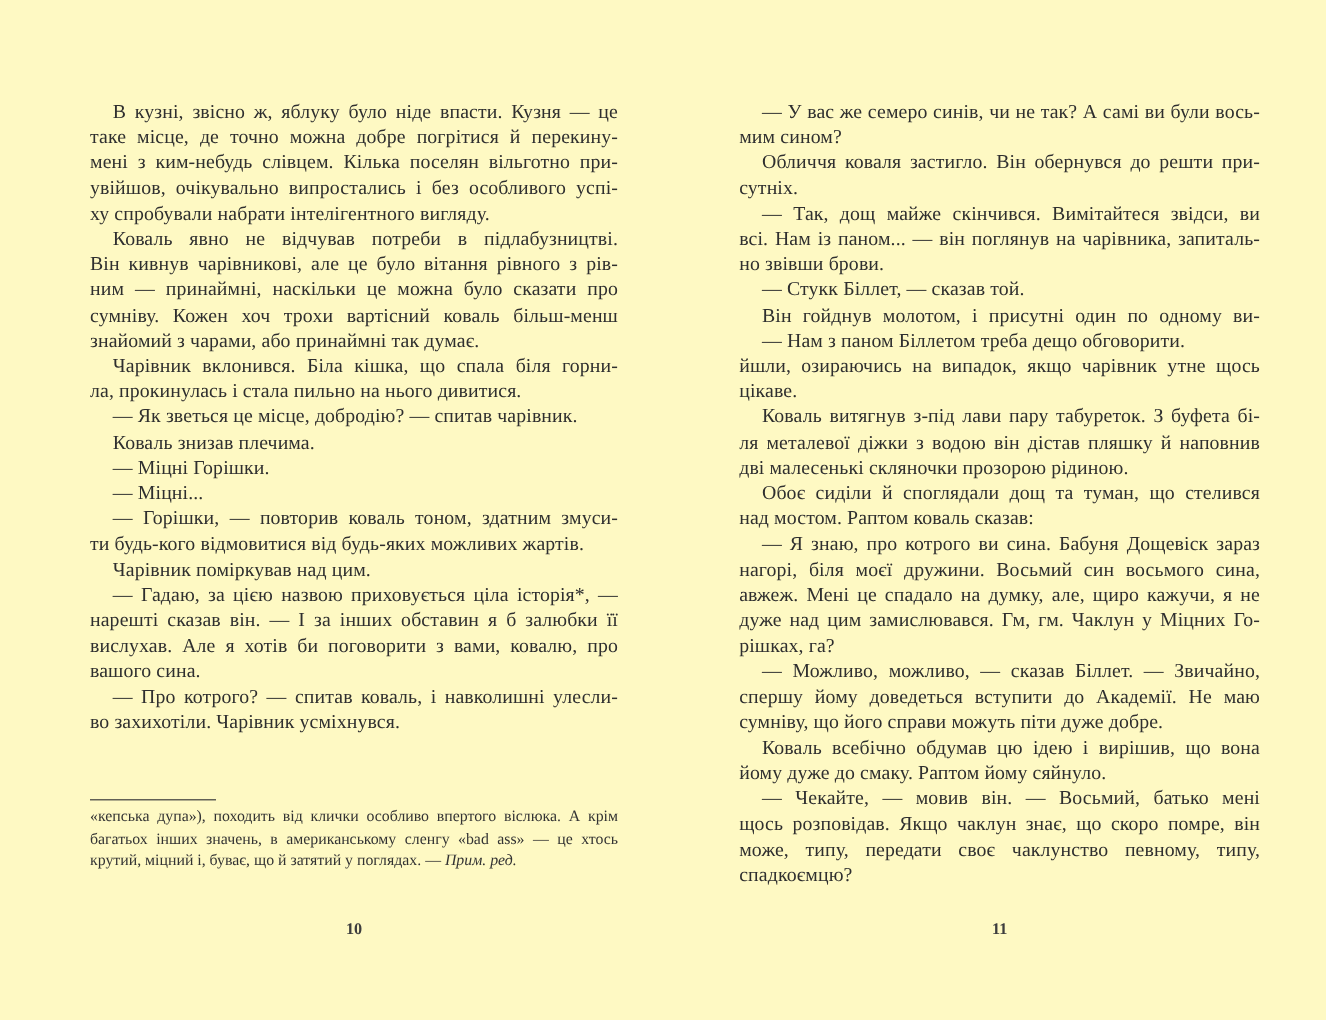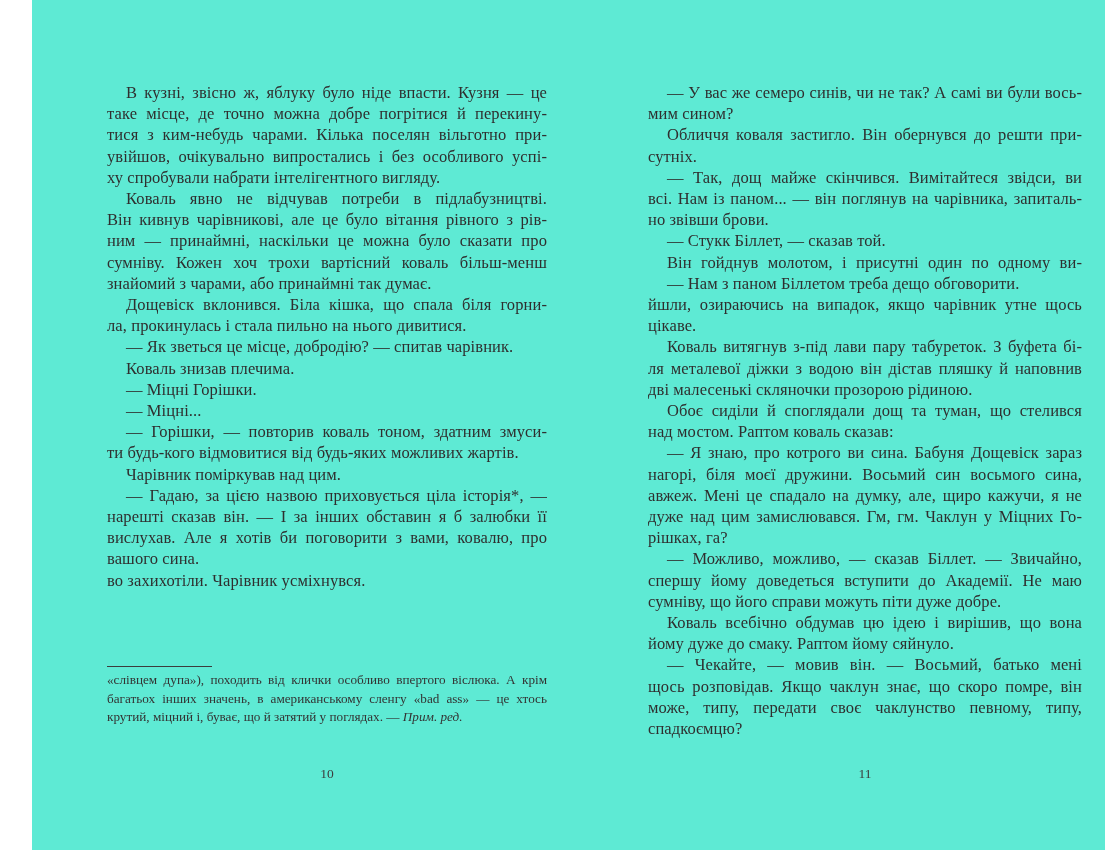--- a/index.html
+++ b/index.html
@@ -11,22 +11,21 @@
     width: 1105px;
     height: 850px;
     overflow: hidden;
     position: relative;
     font-family: "Liberation Serif", "DejaVu Serif", serif;
     color: #2f2f2f;
   }
   .spread {
     position: absolute;
     inset: 0;
-    background: #5eead4;
-    margin-left: 32px;
+    background: #fef9c3;
   }
   .page {
     position: absolute;
     top: 0;
     bottom: 0;
   }
   .page-left  { left: 0;   width: 553px; }
   .page-right { left: 553px; width: 552px; }
 
   .text-column {
@@ -74,61 +73,63 @@
     display: inline-block;
     width: 28px;
   }
 
   .page-number {
     position: absolute;
     top: 766px;
     font-size: 13.5px;
     color: #3d3d3d;
     text-align: center;
+    font-weight: bold;
   }
   .pn-left  { left: 75px; width: 440px; }
   .pn-right { left: 63px; width: 434px; }
 </style>
 </head>
 <body>
 
 <div class="spread">
 
   <div class="page page-left">
     <div class="text-column col-left" id="left-column">
         <div class="line first">В кузні, звісно ж, яблуку було ніде впасти. Кузня — це</div>
         <div class="line">таке місце, де точно можна добре погрітися й перекину-</div>
-        <div class="line">тися з ким-небудь чарами. Кілька поселян вільготно при-</div>
+        <div class="line">мені з ким-небудь слівцем. Кілька поселян вільготно при-</div>
         <div class="line">увійшов, очікувально випростались і без особливого успі-</div>
         <div class="line last">ху спробували набрати інтелігентного вигляду.</div>
         <div class="line first">Коваль явно не відчував потреби в підлабузництві.</div>
         <div class="line">Він кивнув чарівникові, але це було вітання рівного з рів-</div>
         <div class="line">ним — принаймні, наскільки це можна було сказати про</div>
         <div class="line">сумніву. Кожен хоч трохи вартісний коваль більш-менш</div>
         <div class="line last">знайомий з чарами, або принаймні так думає.</div>
-        <div class="line first">Дощевіск вклонився. Біла кішка, що спала біля горни-</div>
+        <div class="line first">Чарівник вклонився. Біла кішка, що спала біля горни-</div>
         <div class="line last">ла, прокинулась і стала пильно на нього дивитися.</div>
         <div class="line first last">— Як зветься це місце, добродію? — спитав чарівник.</div>
         <div class="line first last">Коваль знизав плечима.</div>
         <div class="line first last">— Міцні Горішки.</div>
         <div class="line first last">— Міцні...</div>
         <div class="line first">— Горішки, — повторив коваль тоном, здатним змуси-</div>
         <div class="line last">ти будь-кого відмовитися від будь-яких можливих жартів.</div>
         <div class="line first last">Чарівник поміркував над цим.</div>
         <div class="line first">— Гадаю, за цією назвою приховується ціла історія*, —</div>
         <div class="line">нарешті сказав він. — І за інших обставин я б залюбки її</div>
         <div class="line">вислухав. Але я хотів би поговорити з вами, ковалю, про</div>
         <div class="line last">вашого сина.</div>
+        <div class="line first">— Про котрого? — спитав коваль, і навколишні улесли-</div>
         <div class="line last">во захихотіли. Чарівник усміхнувся.</div>
       </div>
 
     <div class="footnote">
       <div class="footnote-rule"></div>
       <div id="footnote-lines">
-          <div class="fline">«слівцем дупа»), походить від клички особливо впертого віслюка. А крім</div>
+          <div class="fline">«кепська дупа»), походить від клички особливо впертого віслюка. А крім</div>
           <div class="fline">багатьох інших значень, в американському сленгу «bad ass» — це хтось</div>
           <div class="fline last">крутий, міцний і, буває, що й затятий у поглядах. — <i>Прим. ред.</i></div>
         </div>
     </div>
 
     <div class="page-number pn-left">10</div>
   </div>
 
   <div class="page page-right">
     <div class="text-column col-right" id="right-column">

